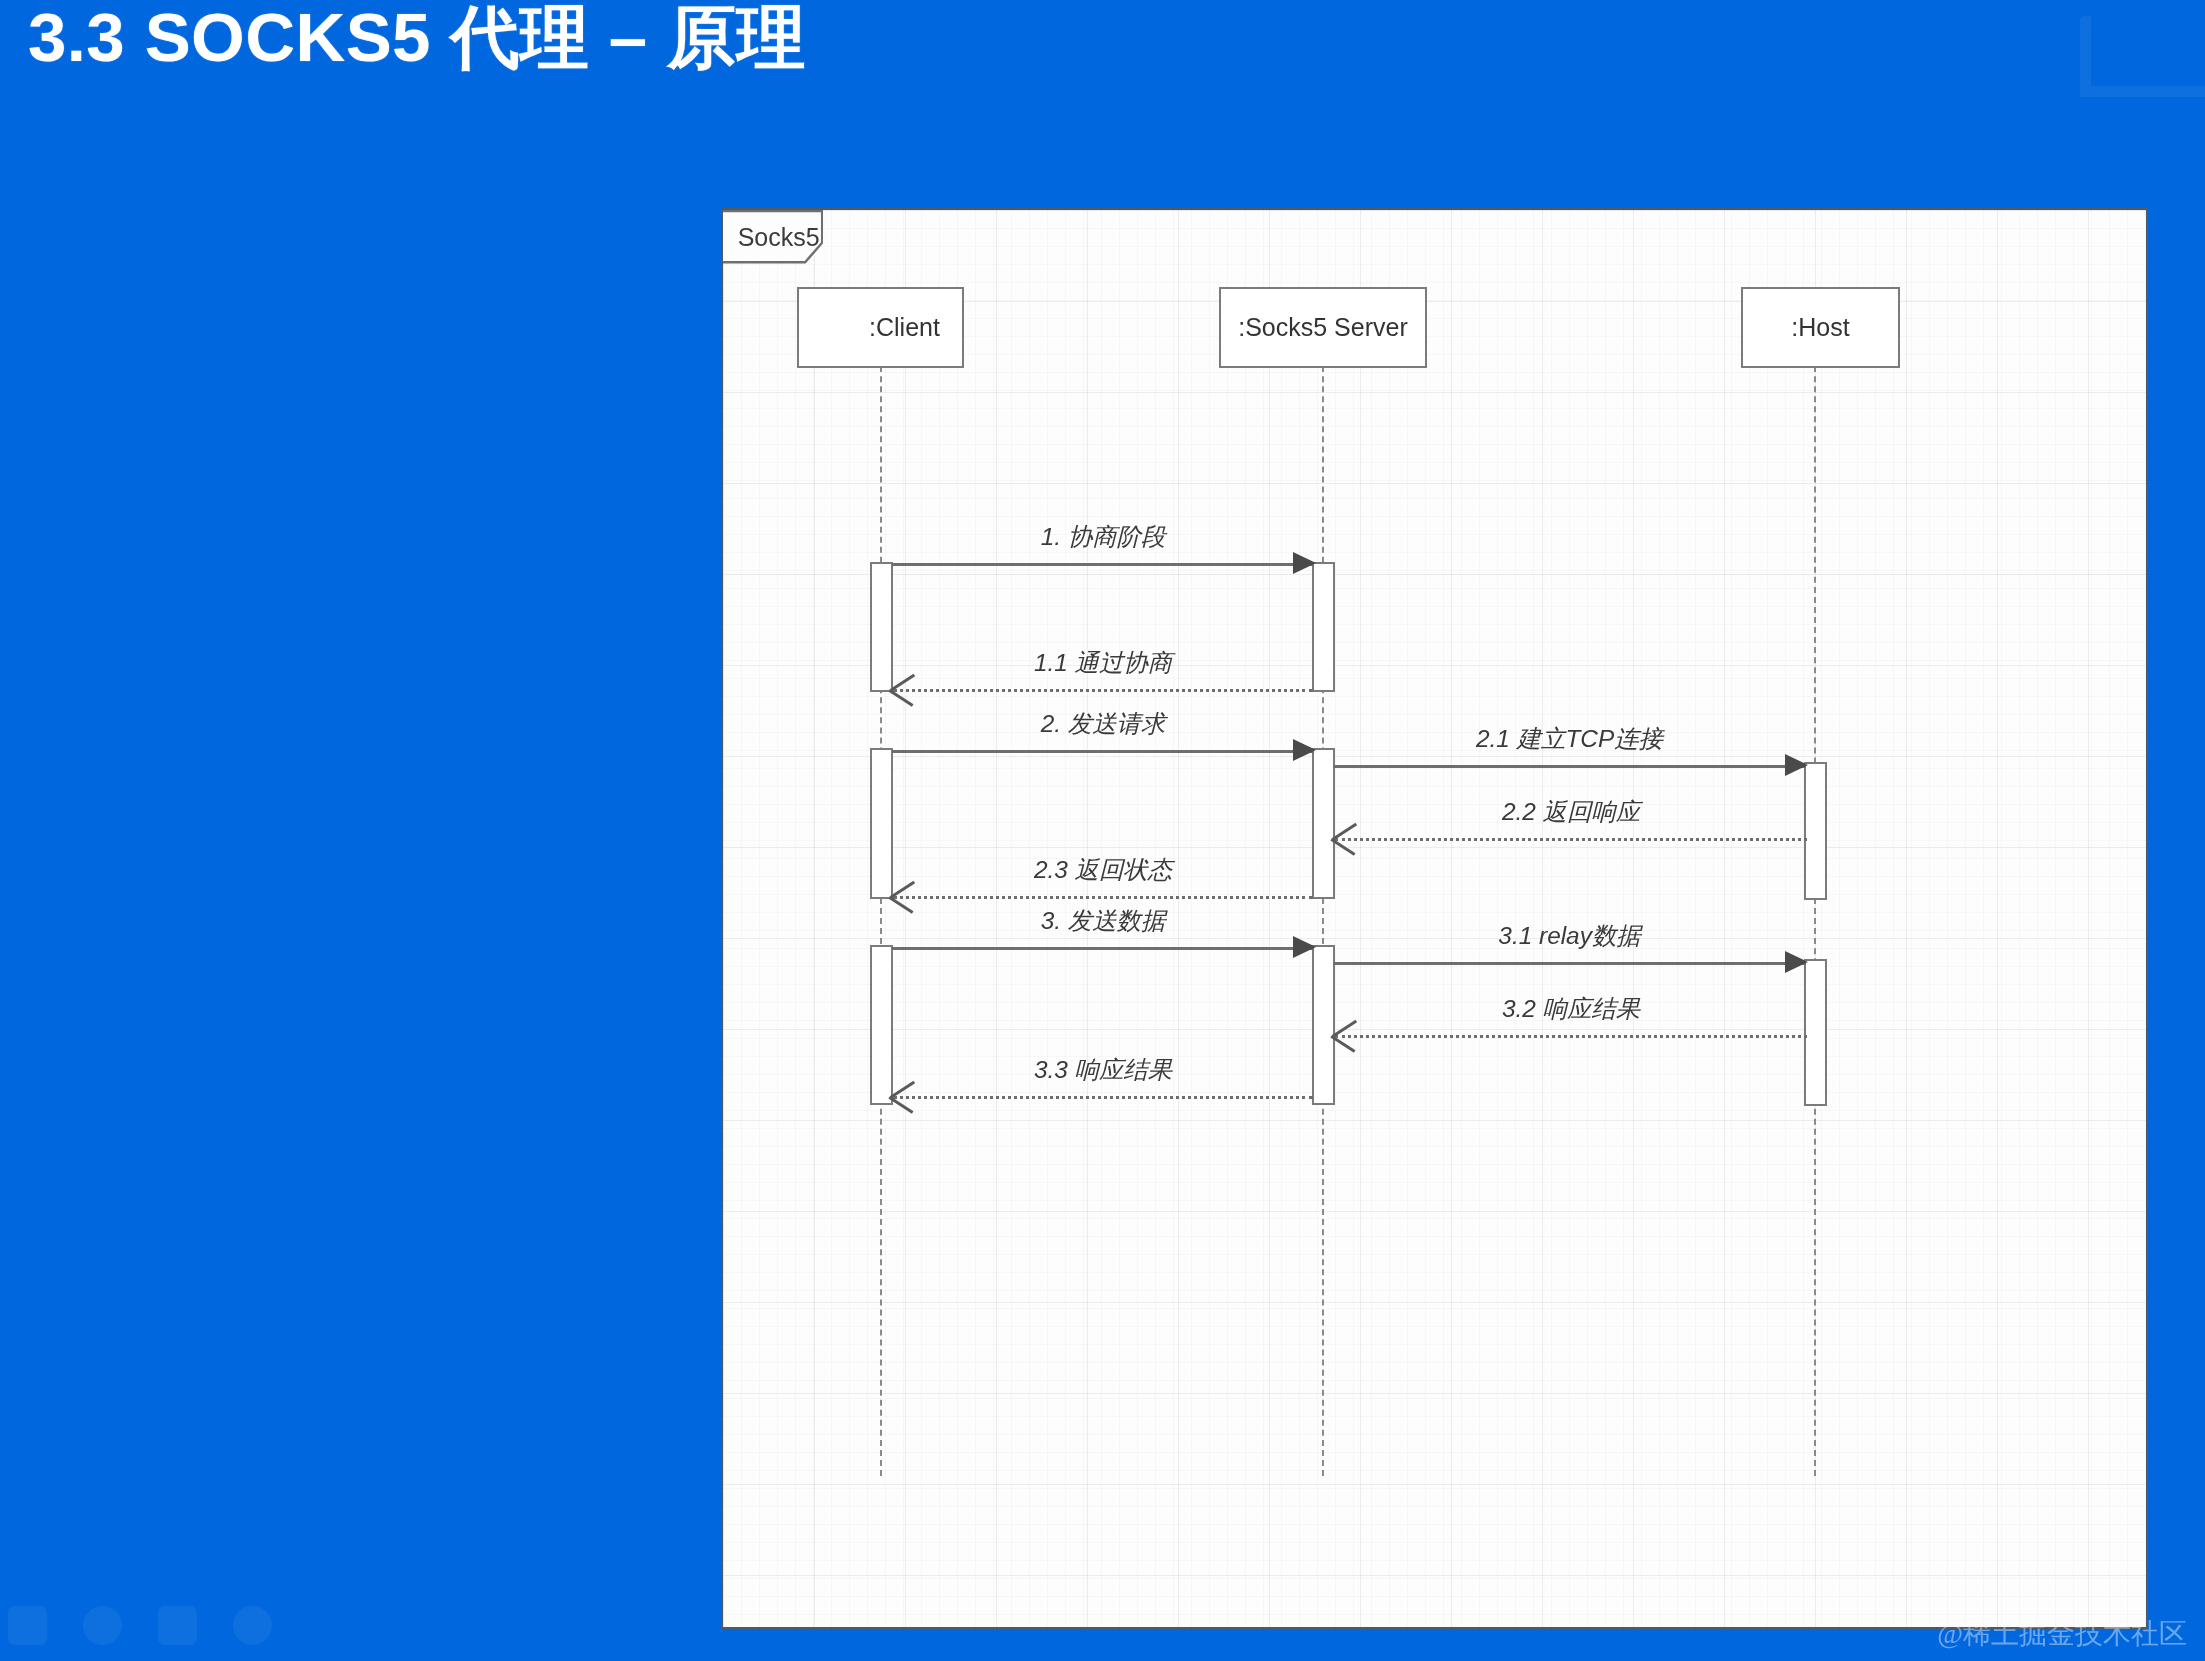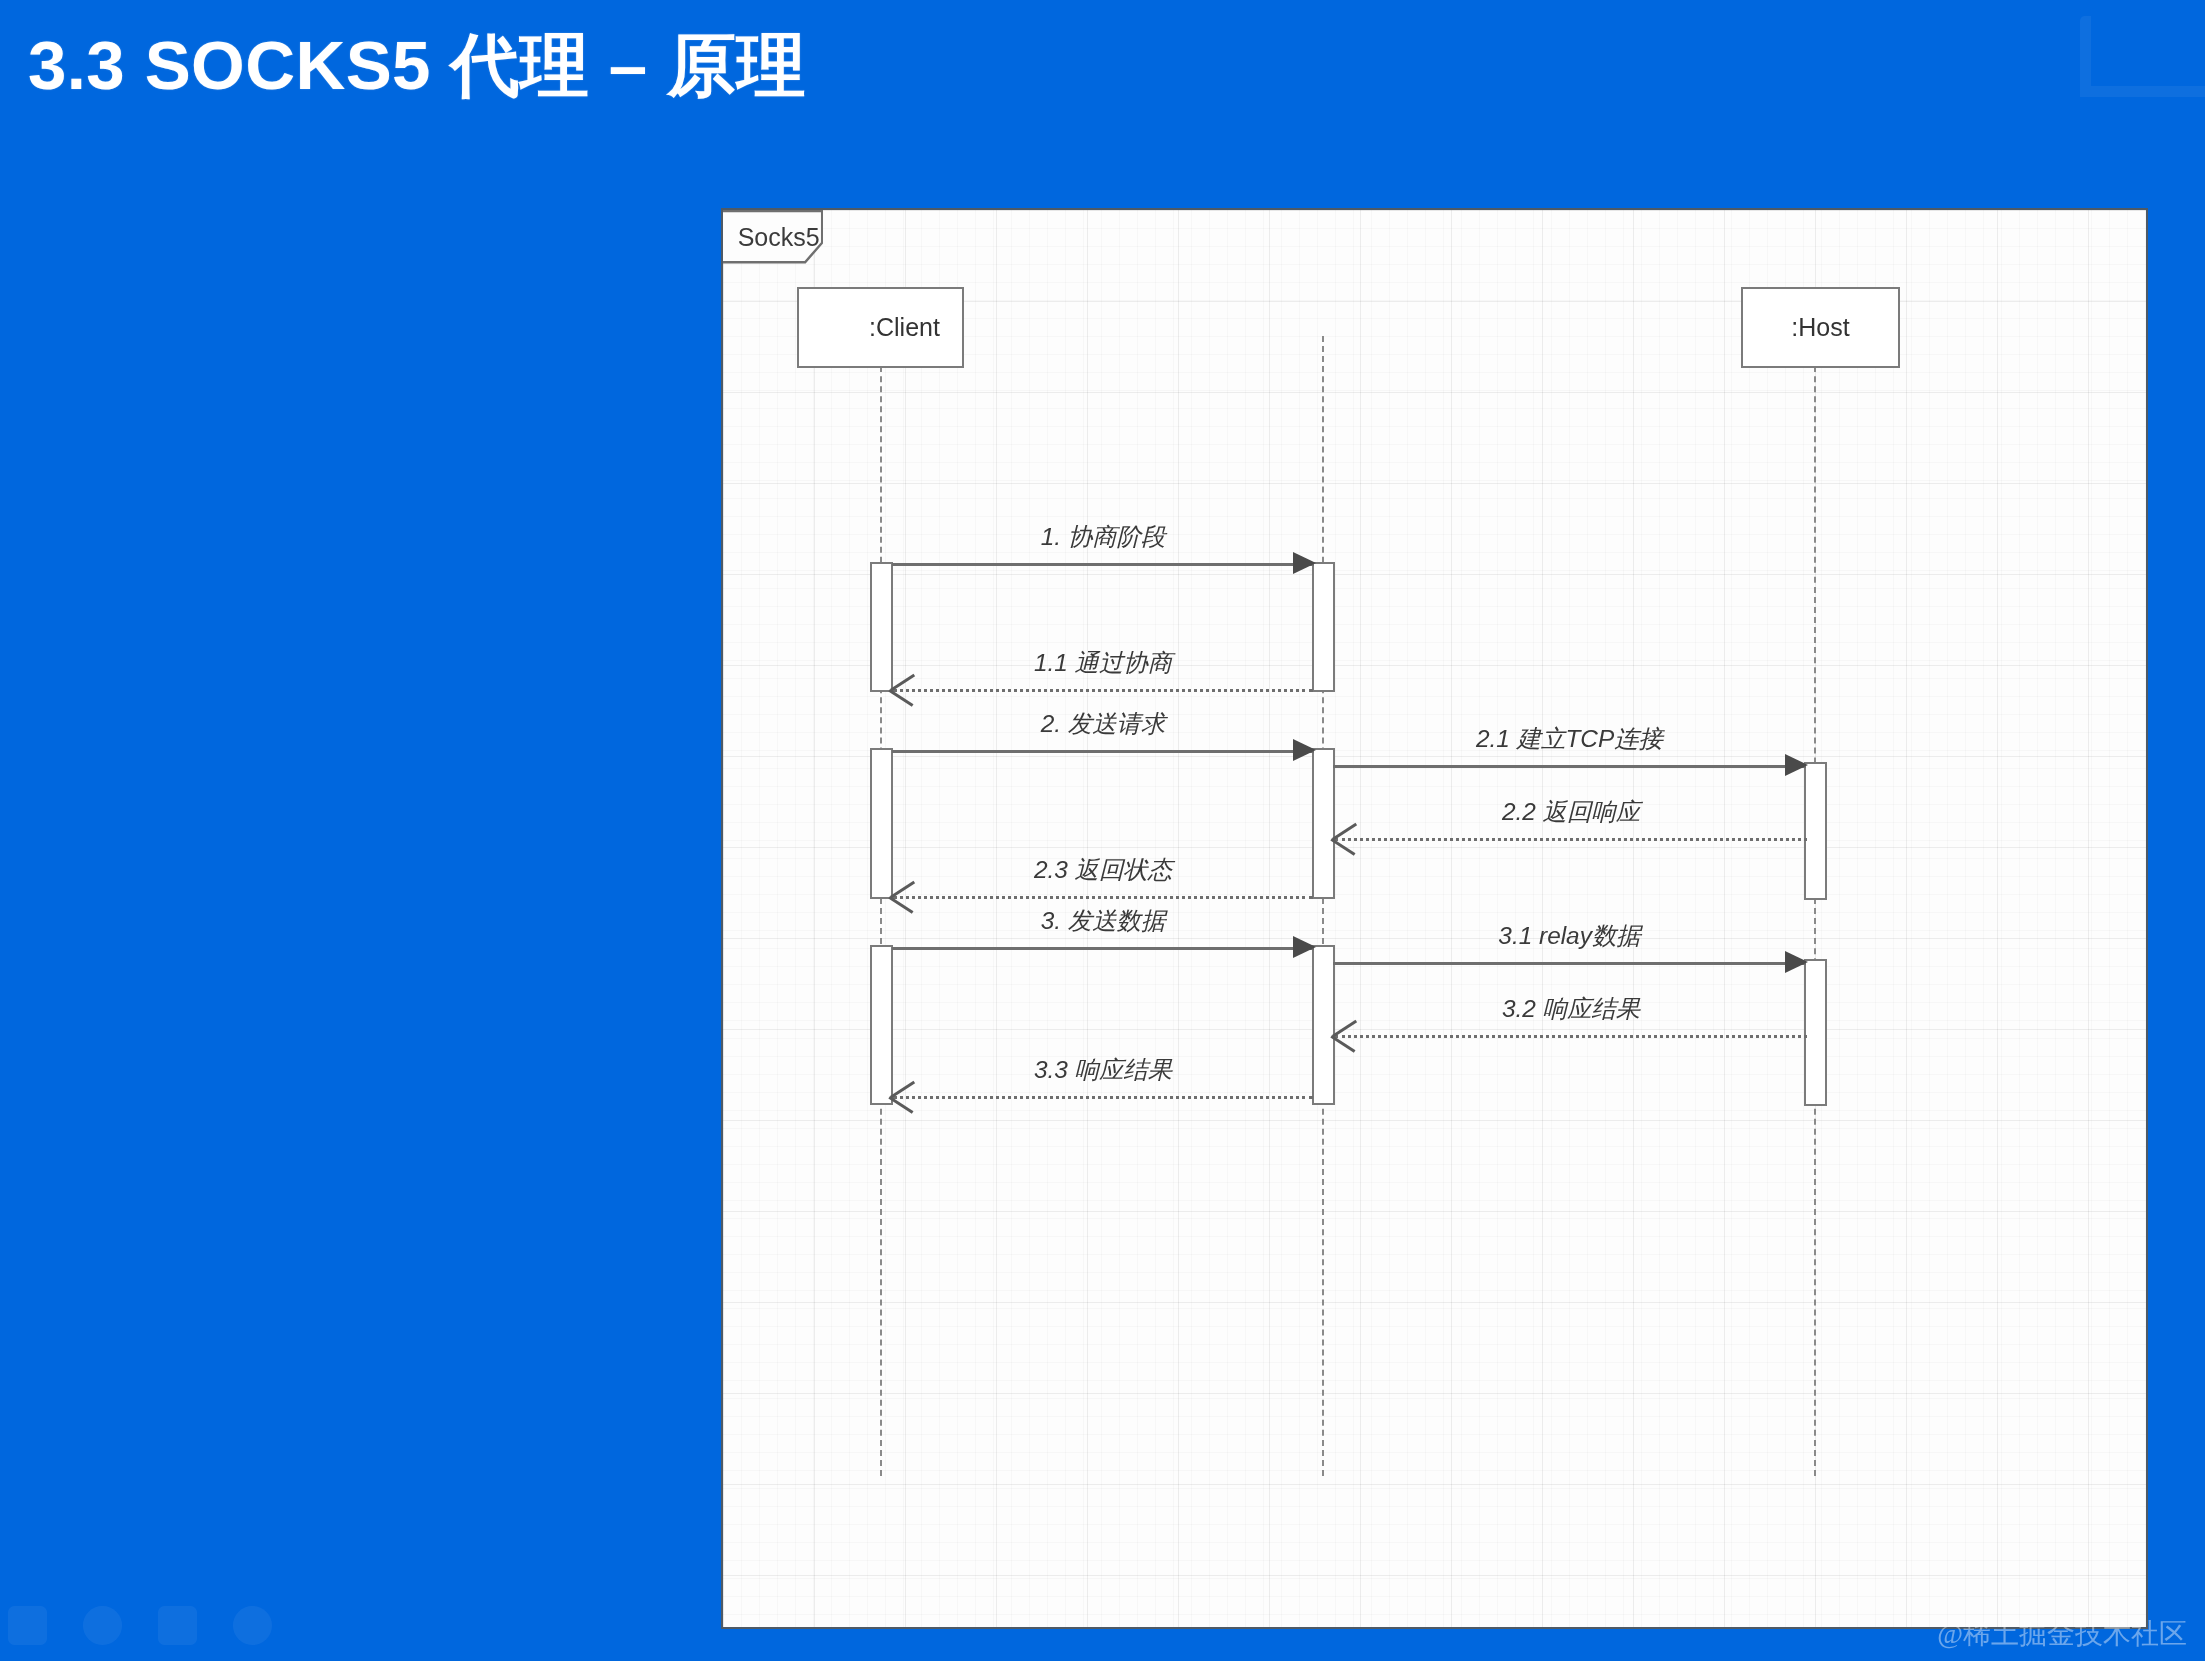--- a/index.html
+++ b/index.html
@@ -14,21 +14,20 @@
   #slide-title{
     position:absolute;
     left:28px; top:1.6px;
     font-size:69px;
     font-weight:bold;
     color:#ffffff;
     letter-spacing:0.4px;
     white-space:nowrap;
     line-height:1.05;
     text-shadow:0 0 1.6px rgba(255,255,255,.35);
-    margin-top:28px;
   }
   
   #corner-mark{
     position:absolute;right:0;top:16.3px;width:114px;height:70px;
     border:11.4px solid rgba(255,255,255,0.055);
     border-right:none;border-top:none;
     border-radius:4.9px 0 0 0;
   }
   #social-icons{
     position:absolute;left:8.1px;bottom:16.3px;
@@ -166,20 +165,23 @@
   </svg>
   <div id="frame-tag-label">Socks5</div>
 
   <div class="lifeline" style="left:157px;top:126px;height:1140px;"></div>
   <div class="lifeline" style="left:599px;top:126px;height:1140px;"></div>
   <div class="lifeline" style="left:1091px;top:126px;height:1140px;"></div>
 
   <div class="actor-box" style="left:74px;top:-4.1px;width:167px;height:81px;margin-top:81px;padding-left:48px;">
     <span>:Client</span>
   </div>
+  <div class="actor-box" style="left:496px;top:77px;width:208px;height:81px;">
+    <span>:Socks5 Server</span>
+  </div>
   <div class="actor-box" style="left:1018px;top:77px;width:159px;height:81px;">
     <span>:Host</span>
   </div>
 
   <div class="activation" style="left:147px;top:352px;height:130px;"></div>
   <div class="activation" style="left:589px;top:352px;height:130px;"></div>
 
   <div class="activation" style="left:147px;top:538px;height:151px;"></div>
   <div class="activation" style="left:589px;top:538px;height:151px;"></div>
   <div class="activation" style="left:1081px;top:552px;height:138px;"></div>

